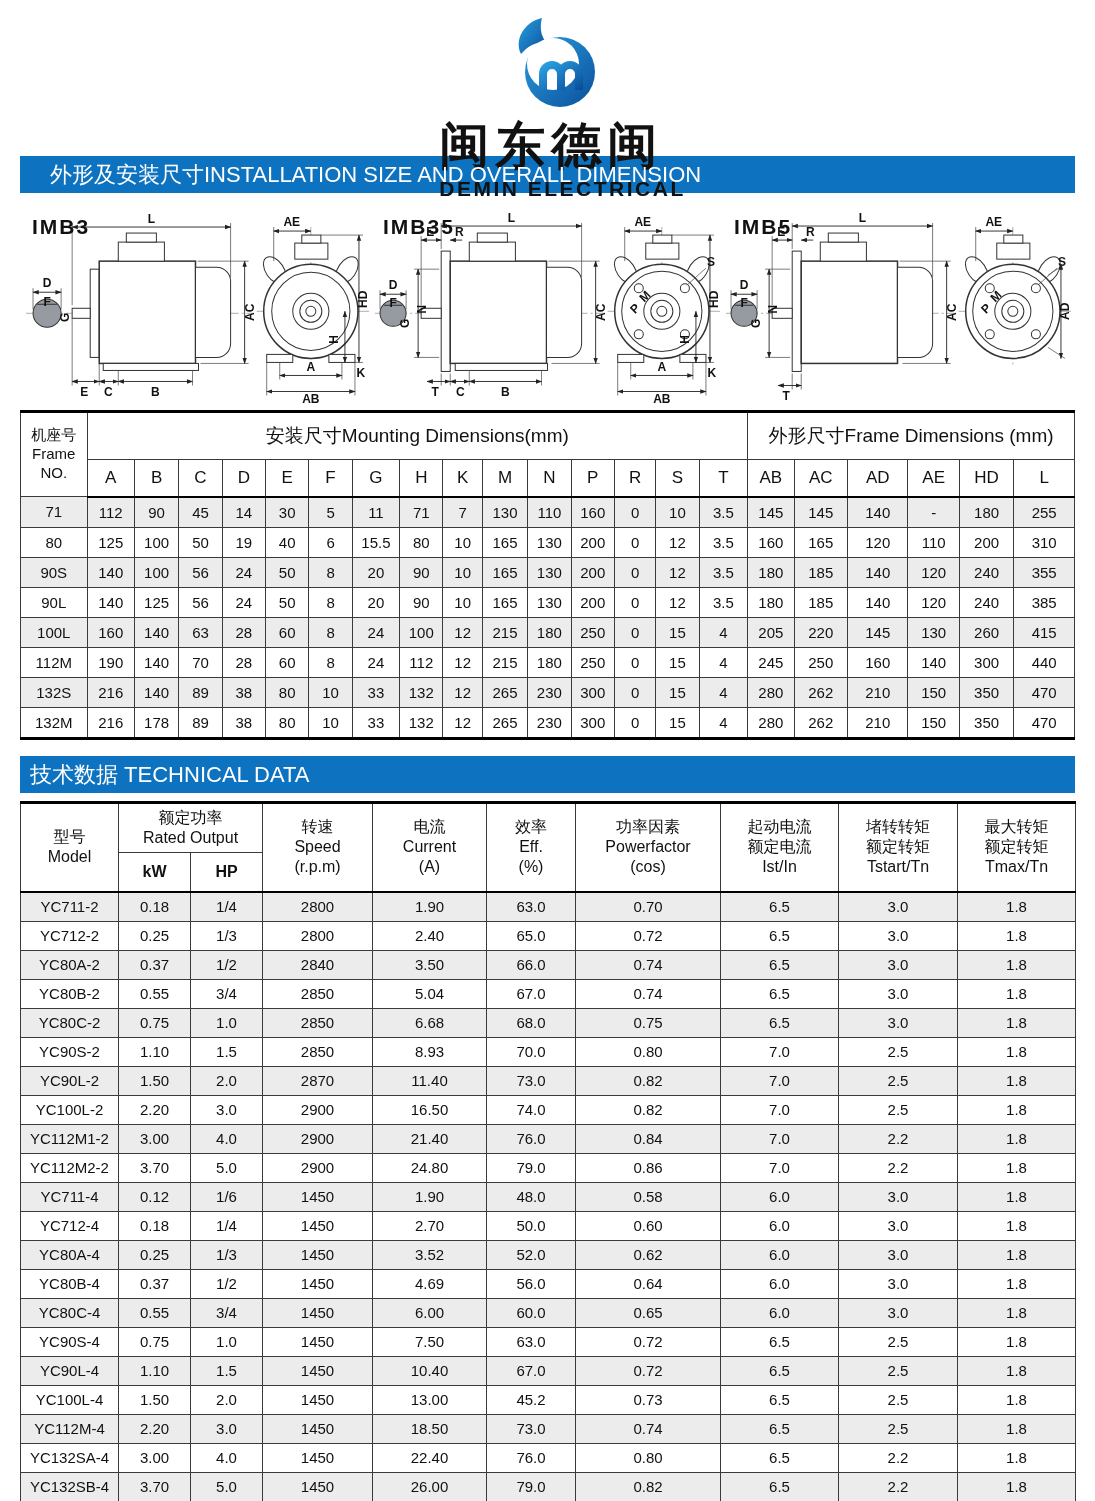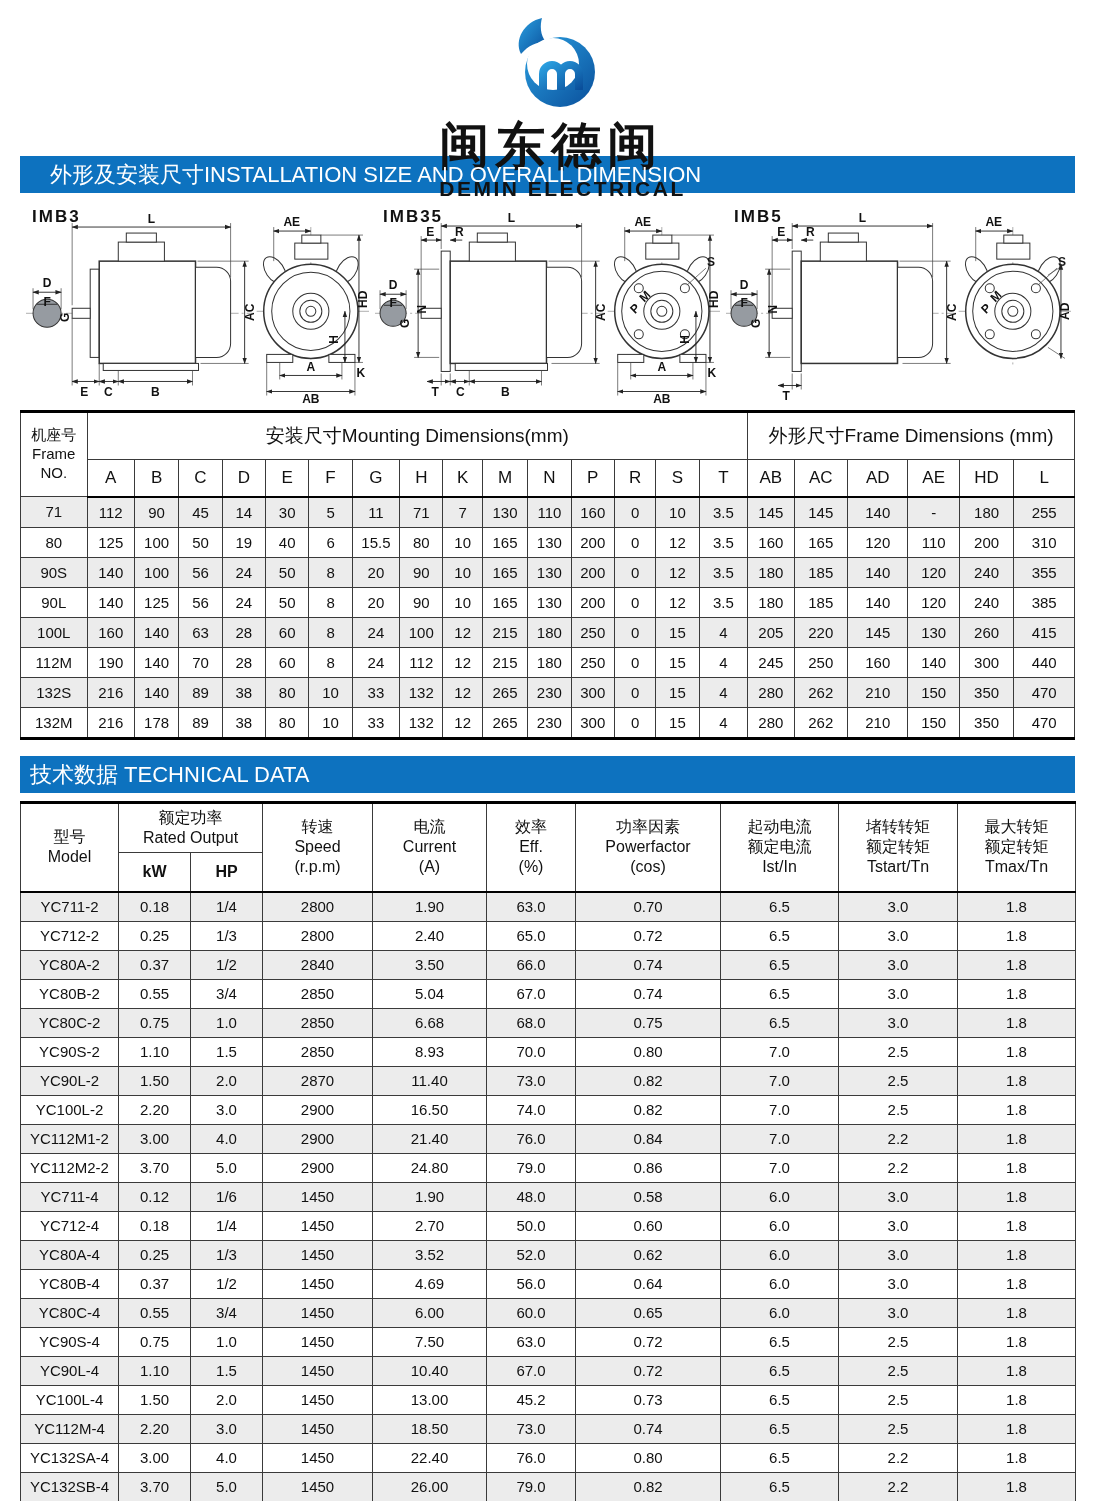--- a/index.html
+++ b/index.html
@@ -14,21 +14,21 @@
 
   
   .section-bar{background:var(--accent,#0d72bf);color:#fff;font-size:22px;line-height:37px;height:37px;
     padding:0 10px;margin:0 20px;white-space:nowrap;overflow:hidden;}
   .bar1{margin-top:14px;padding-left:30px;}
   .bar2{margin-top:16px;}
 
   
   .drawings{display:flex;margin:6px 20px 4px 20px;}
   .dbox{position:relative;width:351px;flex:0 0 auto;}
-  .dtitle{position:absolute;top:8px;left:12px;font-size:17px;font-weight:bold;letter-spacing:2px;}
+  .dtitle{position:absolute;top:16px;left:12px;font-size:21px;font-weight:bold;letter-spacing:2px;}
   .draw{display:block;width:100%;height:auto;margin-top:12px;}
   .draw .out{fill:#fff;stroke:#333;stroke-width:1.5;}
   .draw .thin{fill:#fff;stroke:#333;stroke-width:1;}
   .draw .sec{fill:#969ba1;stroke:#333;stroke-width:1;}
   .draw .cl{stroke:#8a8a8a;stroke-width:0.7;stroke-dasharray:12 3 2 3;fill:none;}
   .draw .ext{stroke:#444;stroke-width:0.7;}
   .draw .dim{stroke:#222;stroke-width:0.9;}
   .draw text{font-family:"Liberation Sans",sans-serif;font-size:12px;font-weight:bold;fill:#111;text-anchor:middle;}
 
   

